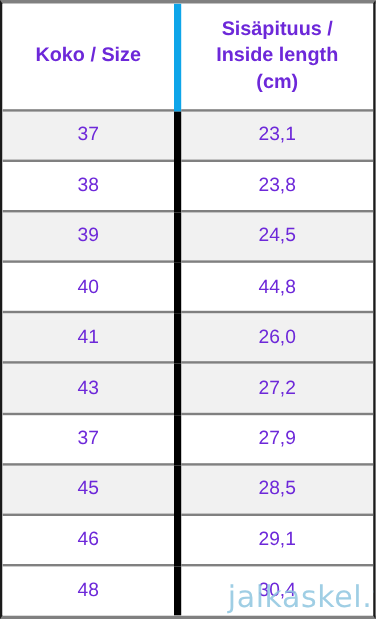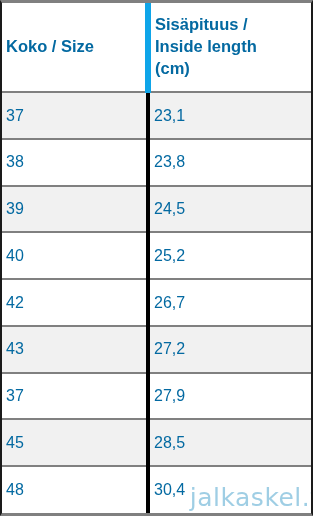--- a/index.html
+++ b/index.html
@@ -26,23 +26,23 @@
     width: 100%;
     height: 100%;
     border-collapse: collapse;
     table-layout: fixed;
   }
   .chart-table col.col-size { width: 146px; }
   .chart-table col.col-length { width: auto; }
 
   .chart-table th,
   .chart-table td {
-    text-align: left;
+    text-align: center;
     vertical-align: middle;
-    color: #0369a1;
+    color: #6d28d9;
     padding: 0 4px;
     box-sizing: border-box;
   }
 
   
   .head-row { height: 89px; }
   .head-row th {
     font-size: 16.5px;
     font-weight: bold;
     line-height: 1.32;
@@ -56,21 +56,21 @@
 
   
   .data-row { height: 34px; }
   .data-row td {
     font-size: 16px;
     font-weight: normal;
     line-height: 1.1;
     border-bottom: 2px solid #808080;
   }
   .data-row td.cell-size {
-    border-right: 4px solid #000000;
+    border-right: 6px solid #000000;
   }
   .data-row.row-shaded td { background: #f1f1f1; }
   .data-row.row-plain  td { background: #ffffff; margin-top: 44px; }
   .data-row:last-child td { border-bottom: none; }
 
   
   .watermark {
     position: absolute;
     right: -16px;
     bottom: 1px;
@@ -113,39 +113,43 @@
       <tr class="data-row row-plain">
         <td class="cell-size">38</td>
         <td class="cell-length">23,8</td>
       </tr>
       <tr class="data-row row-shaded">
         <td class="cell-size">39</td>
         <td class="cell-length">24,5</td>
       </tr>
       <tr class="data-row row-plain">
         <td class="cell-size">40</td>
-        <td class="cell-length">25,2</td>
+        <td class="cell-length">44,8</td>
       </tr>
-      <tr class="data-row row-plain">
-        <td class="cell-size">42</td>
-        <td class="cell-length">26,7</td>
+      <tr class="data-row row-shaded">
+        <td class="cell-size">41</td>
+        <td class="cell-length">26,0</td>
       </tr>
       <tr class="data-row row-shaded">
         <td class="cell-size">43</td>
         <td class="cell-length">27,2</td>
       </tr>
       <tr class="data-row row-plain">
         <td class="cell-size">37</td>
         <td class="cell-length">27,9</td>
       </tr>
       <tr class="data-row row-shaded">
         <td class="cell-size">45</td>
         <td class="cell-length">28,5</td>
       </tr>
       <tr class="data-row row-plain">
+        <td class="cell-size">46</td>
+        <td class="cell-length">29,1</td>
+      </tr>
+      <tr class="data-row row-plain">
         <td class="cell-size">48</td>
         <td class="cell-length">30,4</td>
       </tr>
     </tbody>
   </table>
 
   <div class="watermark">jalkaskel.fi</div>
 </div>
 
 </body></html>

